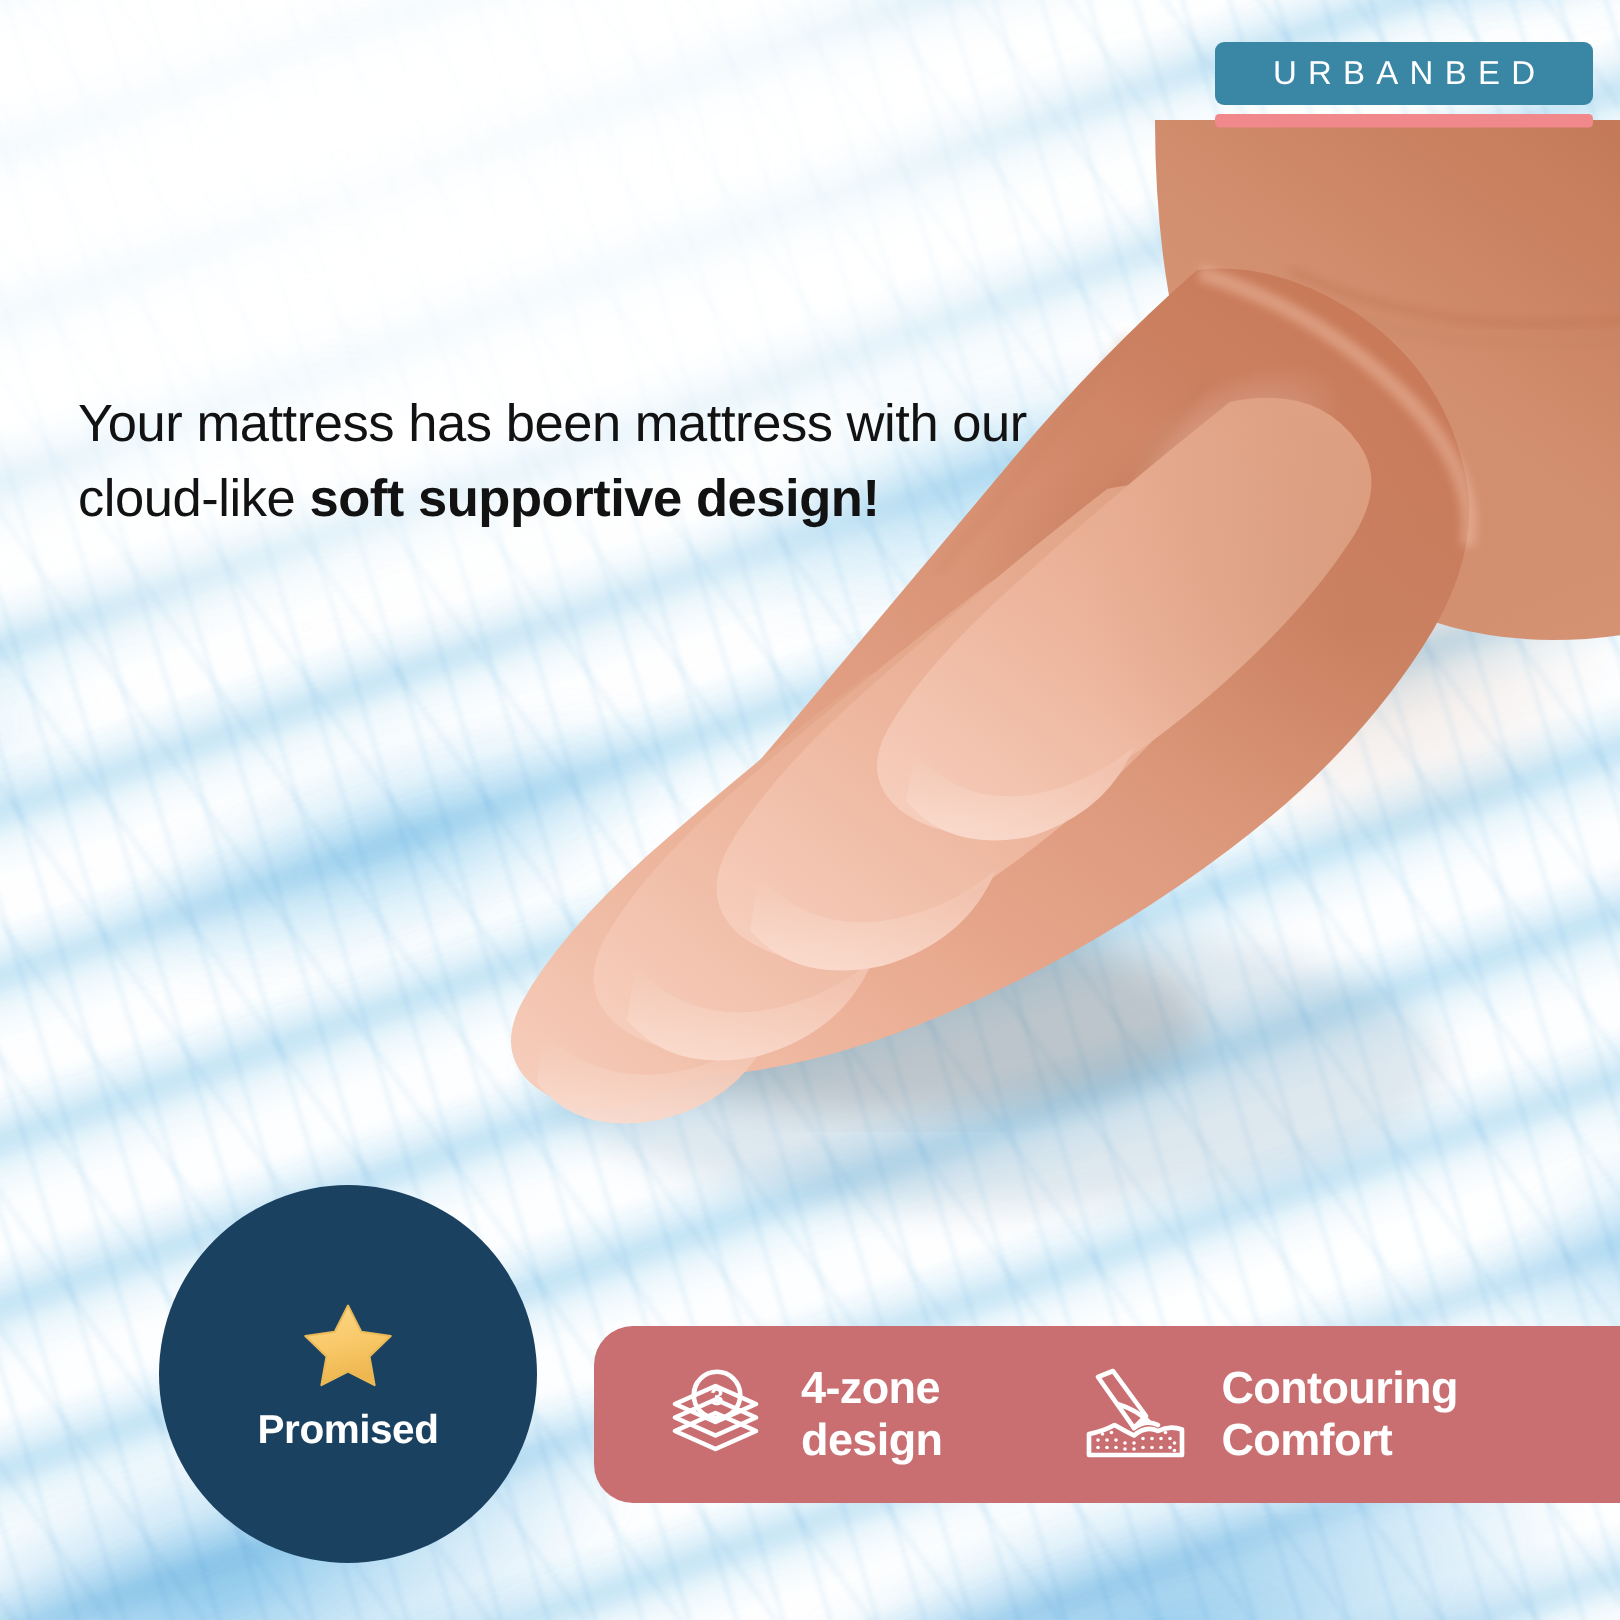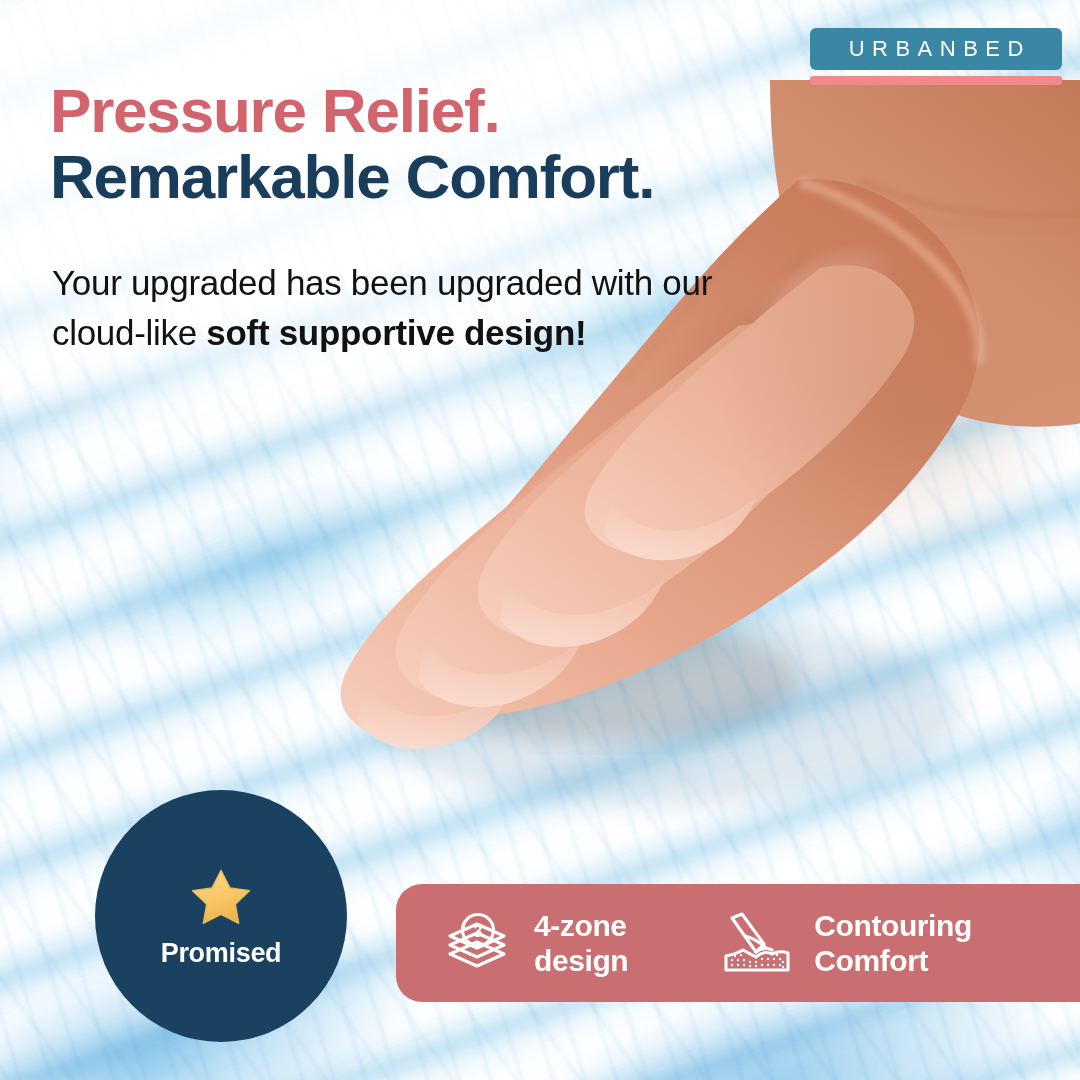--- a/index.html
+++ b/index.html
@@ -195,21 +195,21 @@
     line-height: 1.42;
     color: #121212;
     font-weight: 400;
     letter-spacing: -0.3px;
   }
   .body-copy b { font-weight: 700; }
 
   
   .badge {
     position: absolute;
-    left: 95px;
+    left: 106px;
     top: 790px;
     width: 252px;
     height: 252px;
     border-radius: 50%;
     background: #1b4161;
     display: flex;
     flex-direction: column;
     align-items: center;
     justify-content: center;
     padding-top: 4px;
@@ -411,27 +411,23 @@
     </svg>
   </div>
 
   <div class="logo-block">
     <div class="logo-plate">
       <span class="logo-word">URBANBED</span>
     </div>
     <div class="logo-rule"></div>
   </div>
 
-  <div class="headline">
-    <p class="h-line rose">Pressure Relief.</p>
-    <p class="h-line navy">Remarkable Comfort.</p>
-  </div>
 
   <div class="body-copy">
-    <span>Your upgraded has been upgraded with our cloud-like </span><b>soft supportive design!</b>
+    <span>Your mattress has been mattress with our cloud-like </span><b>soft supportive design!</b>
   </div>
 
   <div class="badge">
     <div class="badge-star">
       <svg viewBox="0 0 64 64">
         <defs>
           <linearGradient id="starG" x1="0" y1="0" x2="0.3" y2="1">
             <stop offset="0%" stop-color="#fcd98c"></stop>
             <stop offset="55%" stop-color="#f9c96a"></stop>
             <stop offset="100%" stop-color="#eeb64f"></stop>

